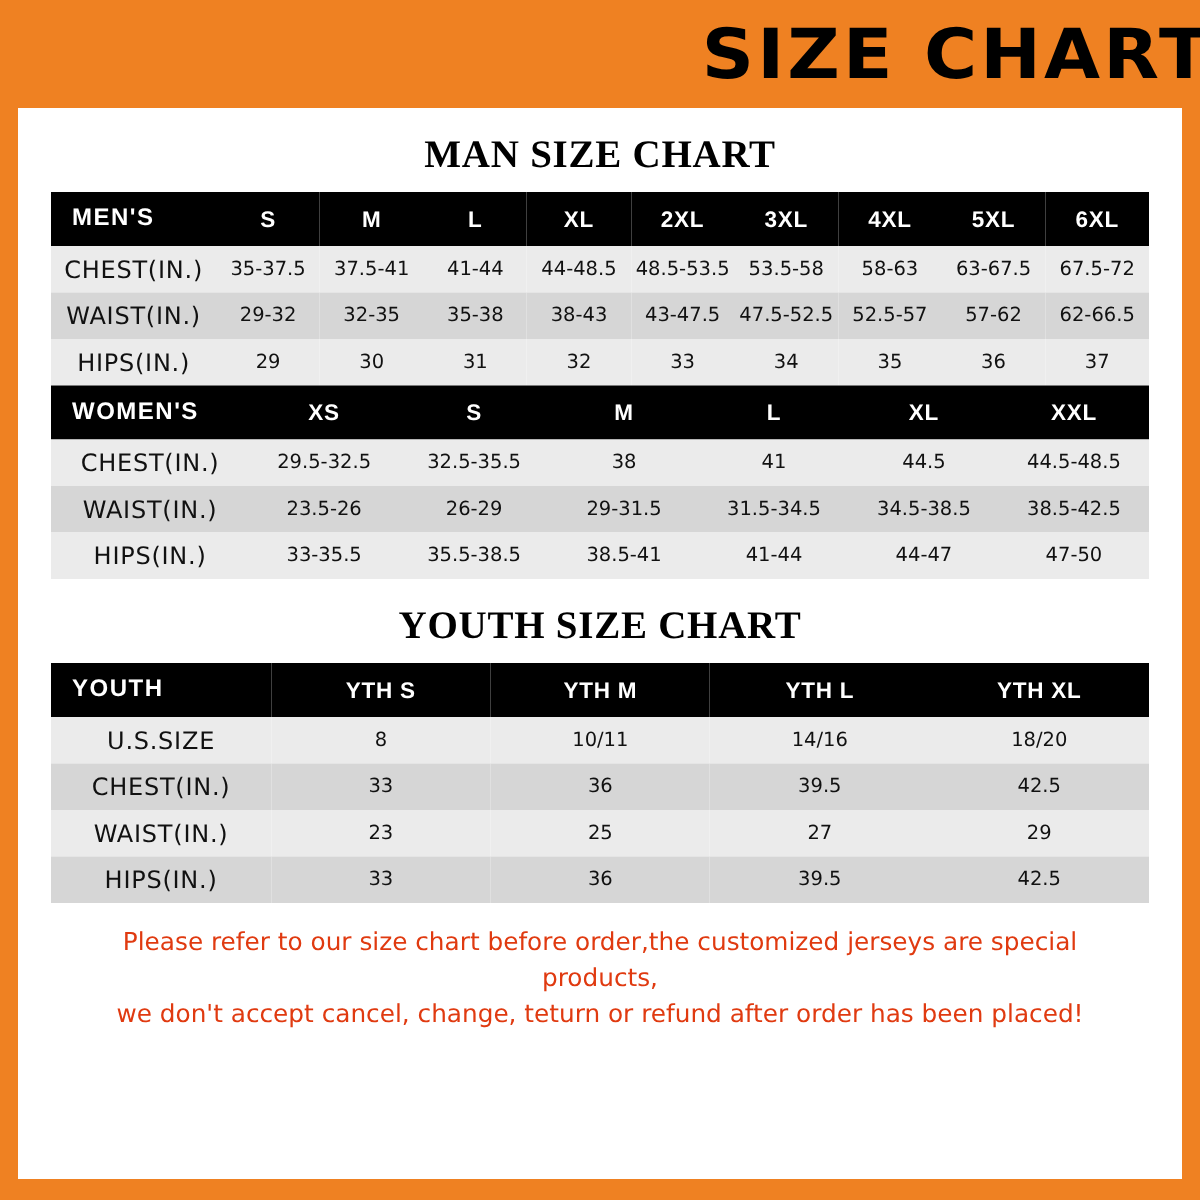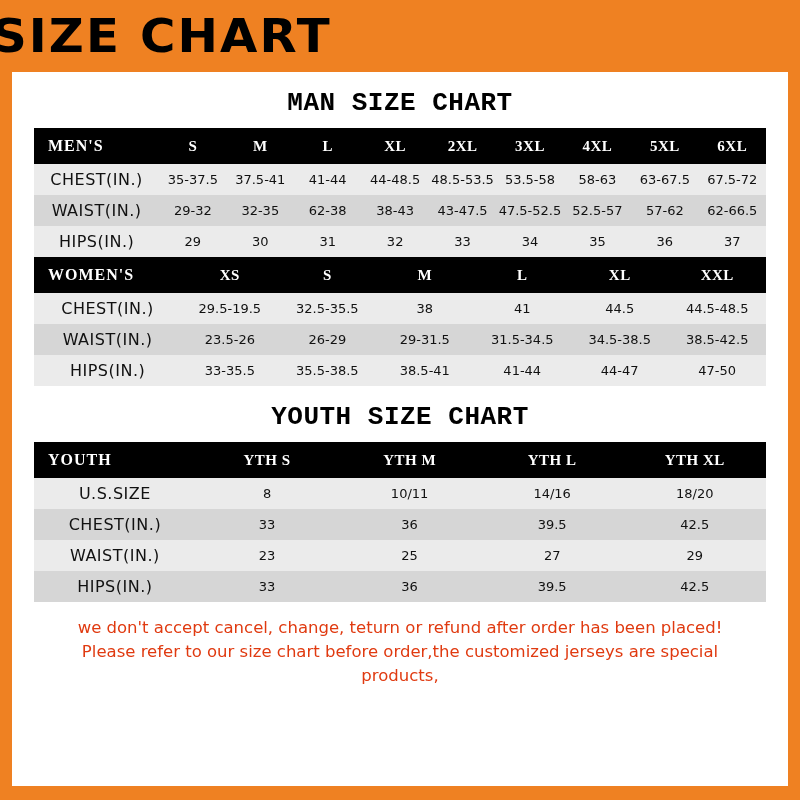--- a/index.html
+++ b/index.html
@@ -20,58 +20,58 @@
     background: #ffffff;
     box-sizing: border-box;
     border-left: 12px solid #ef8122;
     border-right: 12px solid #ef8122;
   }
   .header-band {
     background: #ef8122;
     height: 72px;
     display: flex;
     align-items: center;
-    justify-content: flex-start;
+    justify-content: flex-end;
     margin: 0 -12px;
   }
   .header-title {
     font-family: "DejaVu Sans", sans-serif;
     font-weight: bold;
     font-size: 46px;
     letter-spacing: 2px;
     color: #000000;
     line-height: 1;
     transform: scaleX(1.05);
   }
   .content {
     padding: 0 22px;
   }
   .section-title {
     text-align: center;
-    font-family: Liberation Mono, monospace;
+    font-family: Liberation Serif, serif;
     font-weight: bold;
     font-size: 26px;
     color: #000000;
     letter-spacing: 0.5px;
     margin: 16px 0 10px 0;
   }
   table {
     width: 100%;
     border-collapse: collapse;
     table-layout: fixed;
   }
   table tr.head-row {
     background: #000000;
     color: #ffffff;
   }
   table tr.head-row td {
-    font-family: Liberation Serif, serif;
+    font-family: Liberation Sans, sans-serif;
     font-weight: bold;
     font-size: 15px;
-    padding: 9px 16px;
+    padding: 9px 1px;
     text-align: center;
     letter-spacing: 0.5px;
   }
   table tr.head-row td.first-col {
     text-align: left;
     padding-left: 14px;
     font-size: 16px;
     letter-spacing: 1px;
   }
   table tr.band-light td {
@@ -151,21 +151,21 @@
         <td class="body-cell">48.5-53.5</td>
         <td class="body-cell">53.5-58</td>
         <td class="body-cell">58-63</td>
         <td class="body-cell">63-67.5</td>
         <td class="body-cell">67.5-72</td>
       </tr>
       <tr class="band-dark">
         <td class="body-cell first-col men-first">WAIST(IN.)</td>
         <td class="body-cell">29-32</td>
         <td class="body-cell">32-35</td>
-        <td class="body-cell">62-38</td>
+        <td class="body-cell">35-38</td>
         <td class="body-cell">38-43</td>
         <td class="body-cell">43-47.5</td>
         <td class="body-cell">47.5-52.5</td>
         <td class="body-cell">52.5-57</td>
         <td class="body-cell">57-62</td>
         <td class="body-cell">62-66.5</td>
       </tr>
       <tr class="band-light">
         <td class="body-cell first-col men-first">HIPS(IN.)</td>
         <td class="body-cell">29</td>
@@ -187,21 +187,21 @@
         <td class="first-col women-first">WOMEN'S</td>
         <td>XS</td>
         <td>S</td>
         <td>M</td>
         <td>L</td>
         <td>XL</td>
         <td>XXL</td>
       </tr>
       <tr class="band-light">
         <td class="body-cell first-col women-first">CHEST(IN.)</td>
-        <td class="body-cell">29.5-19.5</td>
+        <td class="body-cell">29.5-32.5</td>
         <td class="body-cell">32.5-35.5</td>
         <td class="body-cell">38</td>
         <td class="body-cell">41</td>
         <td class="body-cell">44.5</td>
         <td class="body-cell">44.5-48.5</td>
       </tr>
       <tr class="band-dark">
         <td class="body-cell first-col women-first">WAIST(IN.)</td>
         <td class="body-cell">23.5-26</td>
         <td class="body-cell">26-29</td>
@@ -257,20 +257,20 @@
         <td class="body-cell first-col youth-first">HIPS(IN.)</td>
         <td class="body-cell">33</td>
         <td class="body-cell">36</td>
         <td class="body-cell">39.5</td>
         <td class="body-cell">42.5</td>
       </tr>
     </tbody>
       </table>
 
     <div class="footer-note">
+      <span class="line">Please refer to our size chart before order,the customized jerseys are special products,</span>
       <span class="line">we don't accept cancel, change, teturn or refund after order has been placed!</span>
-      <span class="line">Please refer to our size chart before order,the customized jerseys are special products,</span>
     </div>
 
   </div>
 
   <div class="bottom-band"></div>
 </div>
 
 </body></html>

